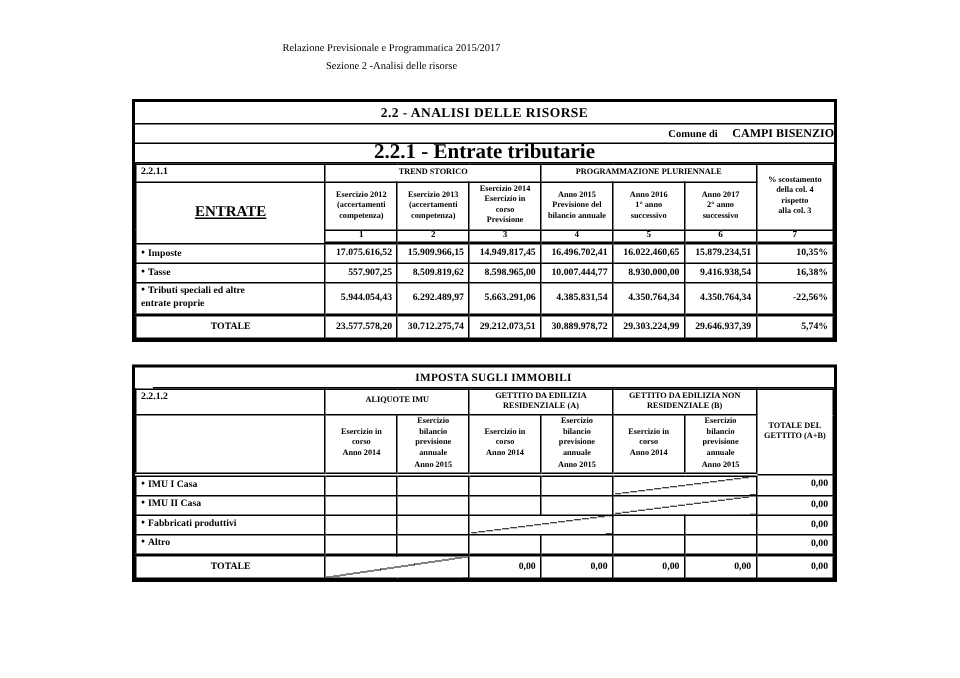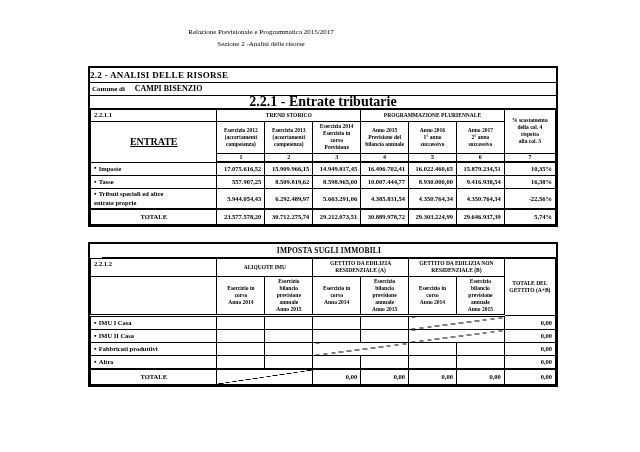--- a/index.html
+++ b/index.html
@@ -8,26 +8,26 @@
     font-family:"Liberation Serif", serif;color:#000;overflow:hidden;
   }
   .page-header{
     position:absolute;top:27px;left:0;width:522px;text-align:center;
     font-size:7px;line-height:1.65;font-weight:normal;
   }
   .doc{position:absolute;left:88px;top:66px;width:470px;font-weight:bold;}
   .block{border:2px solid #000;background:#fff;}
   .block2{margin-top:15px;}
   .titlebar{
-    border-bottom:1px solid #000;text-align:left;font-size:9px;
+    border-bottom:1px solid #000;text-align:center;font-size:9px;
     height:14px;line-height:14px;letter-spacing:.3px;
   }
   .comunebar{
     border-bottom:1px solid #000;height:12px;line-height:12px;
-    font-size:7px;padding-left:2px;
+    font-size:7px;padding-left:2px;text-align:right;
   }
   .comunebar .cname{font-size:8px;margin-left:8px;}
   .subtitlebar{
     border-bottom:1px solid #000;text-align:center;font-size:14px;
     height:12px;line-height:12px;
   }
   .t2titlebar{
     border-bottom:1px solid #000;text-align:center;font-size:7.5px;
     height:13px;line-height:13px;letter-spacing:.2px;margin-left:12px;
   }

